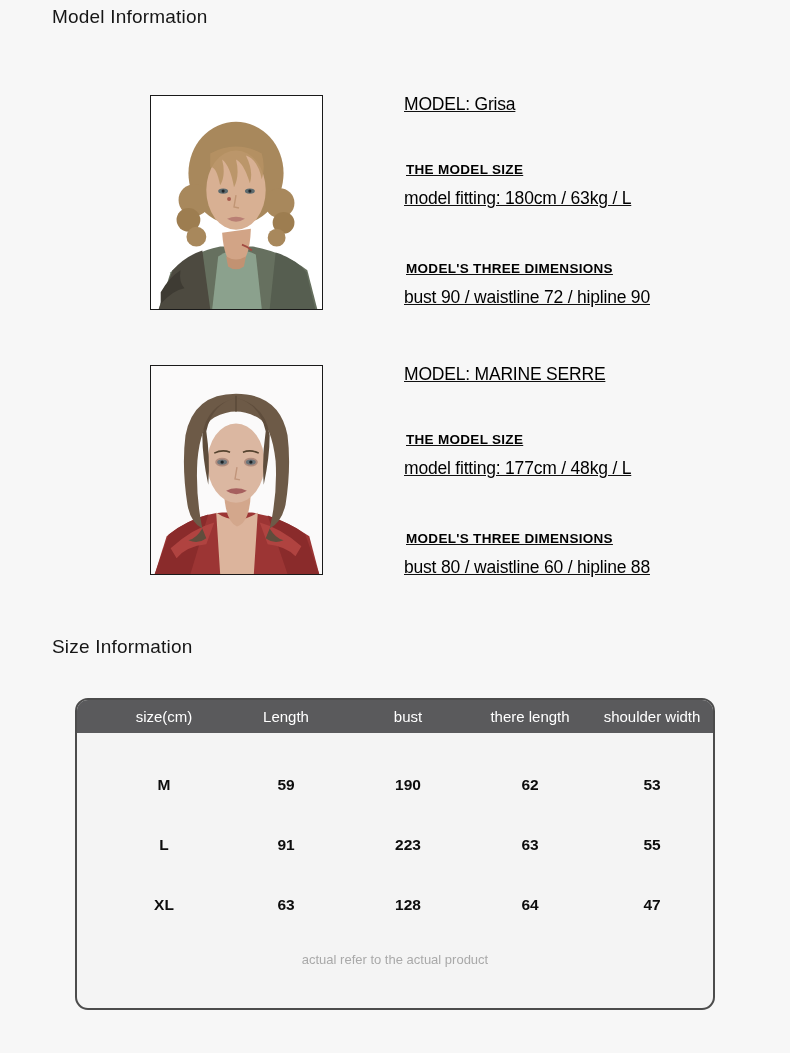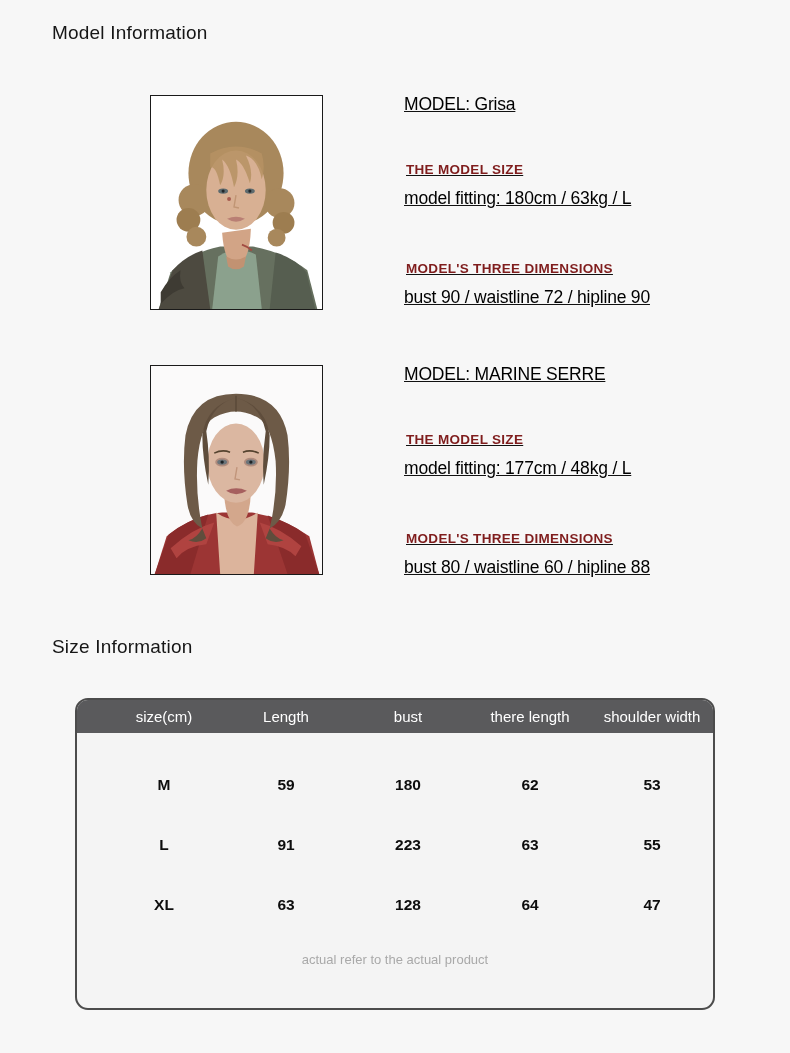--- a/index.html
+++ b/index.html
@@ -11,21 +11,21 @@
     color: #111;
     overflow: hidden;
     position: relative;
   }
   .section-title {
     font-size: 19px;
     font-weight: 400;
     color: #161616;
     letter-spacing: 0.2px;
   }
-  #model-title { position: absolute; left: 52px; top: 22px; }
+  #model-title { position: absolute; left: 52px; top: 6px; }
   #size-title  { position: absolute; left: 52px; top: 636px; }
 
   .model-block { position: absolute; left: 150px; display: flex; }
   #model-block-1 { top: 93px; }
   #model-block-2 { top: 363px; }
 
   .photo-frame {
     width: 173px;
     border: 1px solid #1a1a1a;
     background: #ffffff;
@@ -40,21 +40,21 @@
   .model-name {
     font-size: 17.5px;
     color: #000;
     line-height: 22px;
     margin-bottom: 46px;
     letter-spacing: -0.2px;
   }
   .sub-heading {
     font-size: 13.5px;
     font-weight: 700;
-    color: #7f1d1d;
+    color: #000000;
     line-height: 17px;
     margin-left: 2px;
     margin-bottom: 9px;
     letter-spacing: 0.3px;
   }
   .detail-line {
     font-size: 17.5px;
     color: #000;
     line-height: 22px;
     letter-spacing: -0.2px;
@@ -209,21 +209,21 @@
     <div>size(cm)</div>
     <div>Length</div>
     <div>bust</div>
     <div>there length</div>
     <div>shoulder width</div>
   </div>
   <div class="t-body">
     <div class="t-row t-data">
       <div>M</div>
       <div>59</div>
-      <div>180</div>
+      <div>190</div>
       <div>62</div>
       <div>53</div>
     </div>
     <div class="t-row t-data">
       <div>L</div>
       <div>91</div>
       <div>223</div>
       <div>63</div>
       <div>55</div>
     </div>

